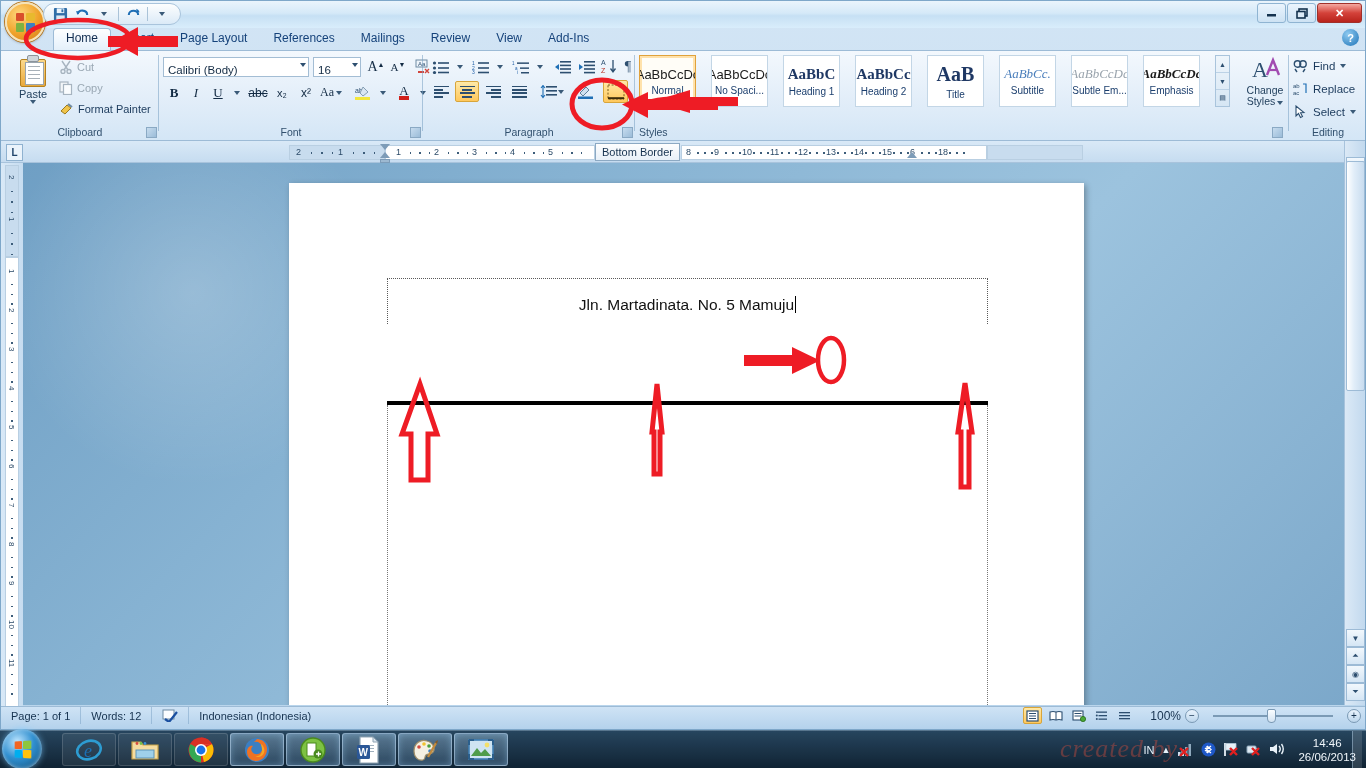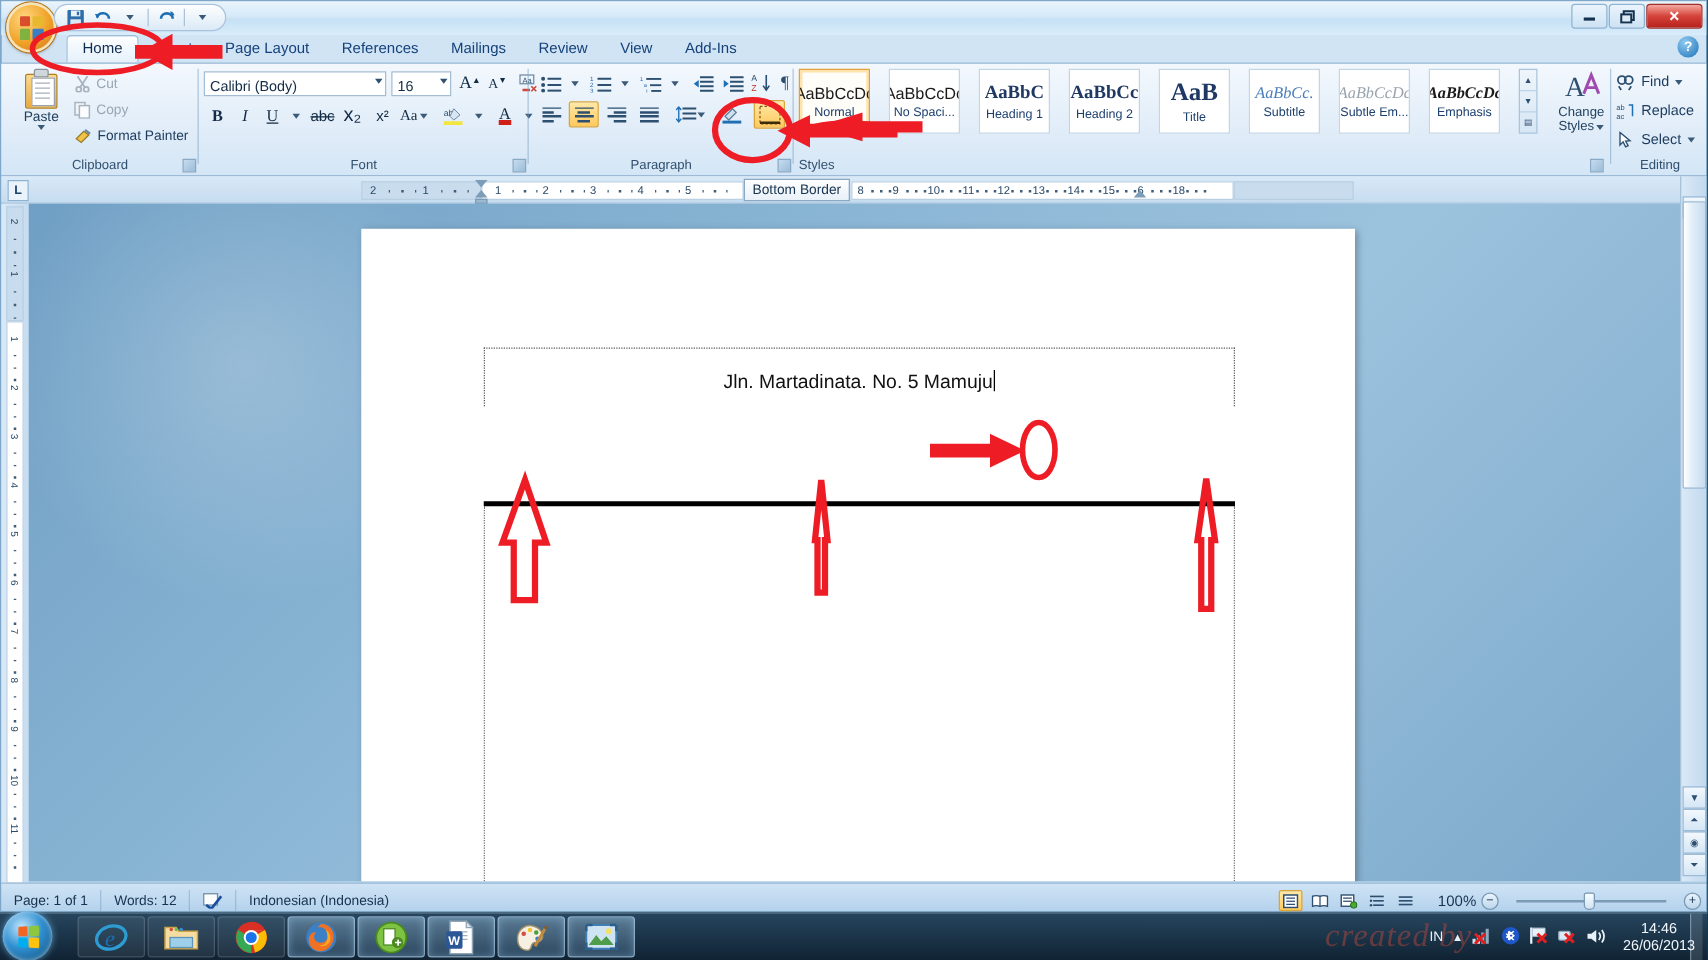--- a/index.html
+++ b/index.html
@@ -164,21 +164,21 @@
   .vsb-btn{ width:19px;height:18px; background:linear-gradient(180deg,#f2f8fd,#d5e6f5); border:1px solid #9dbbd6;
      display:flex;align-items:center;justify-content:center;font-size:8px;color:#2d4f70;}
   .vsb-thumb{ position:absolute; left:1px; top:20px; width:19px; height:230px;
      background:linear-gradient(90deg,#ffffff,#e2eef9 40%,#c8dcef); border:1px solid #9dbbd6; border-radius:2px;}
   .split{ position:absolute; right:1px; top:0px; width:19px;height:14px;
      background:linear-gradient(180deg,#eef5fb,#cfe2f2); border:1px solid #9dbbd6;}
 
   
   .statusbar{ position:absolute; left:0; bottom:0; width:100%; height:23px;
      background:linear-gradient(180deg,#cfe3f5,#b4d2ec); border-top:1px solid #9dbbd6;
-     display:flex; align-items:flex-end; font-size:11px; color:#16324f;}
+     display:flex; align-items:flex-start; font-size:11px; color:#16324f;}
   .sb-item{ padding:0 10px; height:17px; display:flex; align-items:center; gap:5px; border-right:1px solid rgba(120,160,195,.5);}
   .sb-right{ position:absolute; right:4px; display:flex; align-items:center; gap:4px;}
   .vbtn{ width:19px;height:17px; display:flex;align-items:center;justify-content:center; }
   .vbtn.on{ background:linear-gradient(180deg,#ffe9a8,#ffc85c); border:1px solid #d8a53a; border-radius:2px;}
   .zoom-slider{ position:relative; width:140px; height:14px; display:flex; align-items:center;}
   .zoom-track{ position:absolute; left:10px; right:10px; height:2px; background:#7b9ab5;}
   .zoom-knob{ position:absolute; left:64px; width:9px; height:14px; background:linear-gradient(180deg,#fafdff,#d2e3f2);
      border:1px solid #7b9ab5; border-radius:2px 2px 4px 4px;}
   .zoom-circ{ width:14px;height:14px;border-radius:50%;background:linear-gradient(180deg,#eaf4fd,#bcd6ec);
      border:1px solid #7b9ab5; display:flex;align-items:center;justify-content:center;font-size:10px;color:#16324f;}
@@ -364,21 +364,21 @@
         <div class="fbtn btn" style="left:48px;top:31px;">
           <span style="font-family:'Liberation Serif',serif;font-size:13px;text-decoration:underline;">U</span>
         </div>
         <div class="fbtn btn sm" style="left:68px;top:31px;">
             <span class="mini-arrow"></span>
           </div>
         <div class="fbtn btn" style="left:88px;top:31px;">
           <span style="font-size:12px;text-decoration:line-through;">abc</span>
         </div>
         <div class="fbtn btn" style="left:112px;top:31px;">
-          <span style="font-size:16px;">x₂</span>
+          <span style="font-size:11px;">x₂</span>
         </div>
         <div class="fbtn btn" style="left:136px;top:31px;">
           <span style="font-size:12px;">x²</span>
         </div>
         <div class="fbtn btn" style="left:160px;top:31px;width:24px;">
           <span style="font-family:'Liberation Serif',serif;font-size:12px;">Aa</span>
             <span class="mini-arrow" style="margin-left:2px;"></span>
         </div>
         <div class="fbtn btn" style="left:192px;top:31px;width:24px;">
           <svg width="18" height="16" viewBox="0 0 18 16">

